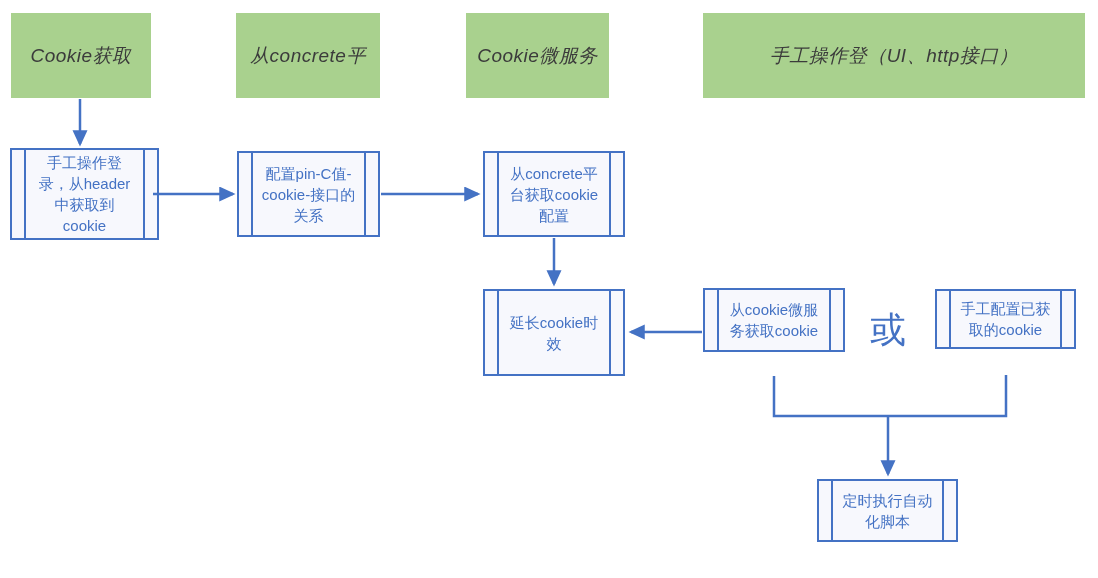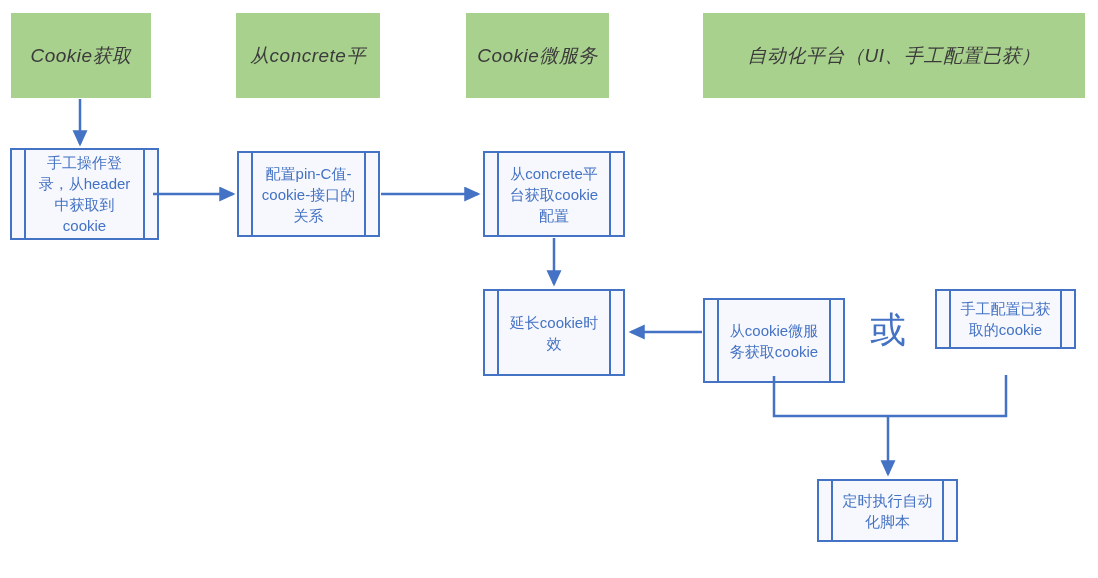--- a/index.html
+++ b/index.html
@@ -78,21 +78,21 @@
   <div class="lane" style="left:11px;top:13px;width:140px;height:85px">
     <span>Cookie获取</span>
   </div>
   <div class="lane" style="left:236px;top:13px;width:144px;height:85px">
     <span>从concrete平</span>
   </div>
   <div class="lane" style="left:466px;top:13px;width:143px;height:85px">
     <span>Cookie微服务</span>
   </div>
   <div class="lane" style="left:703px;top:13px;width:382px;height:85px">
-    <span>自动化平台（UI、手工配置已获）</span>
+    <span>手工操作登（UI、http接口）</span>
   </div>
 
   <div class="node" style="left:10px;top:148px;width:149px;height:92px">
     <i class="vbar l"></i>
     <i class="vbar r"></i>
     <span class="node-label">手工操作登
 录，从header
 中获取到
 cookie</span>
   </div>
@@ -113,21 +113,21 @@
 关系</span>
   </div>
 
   <div class="node" style="left:483px;top:289px;width:142px;height:87px">
     <i class="vbar l"></i>
     <i class="vbar r"></i>
     <span class="node-label">延长cookie时
 效</span>
   </div>
 
-  <div class="node" style="left:703px;top:298px;width:142px;height:85px">
+  <div class="node" style="left:703px;top:288px;width:142px;height:64px">
     <i class="vbar l"></i>
     <i class="vbar r"></i>
     <span class="node-label">从cookie微服
 务获取cookie</span>
   </div>
 
   <div class="node" style="left:935px;top:289px;width:141px;height:60px">
     <i class="vbar l"></i>
     <i class="vbar r"></i>
     <span class="node-label">手工配置已获

